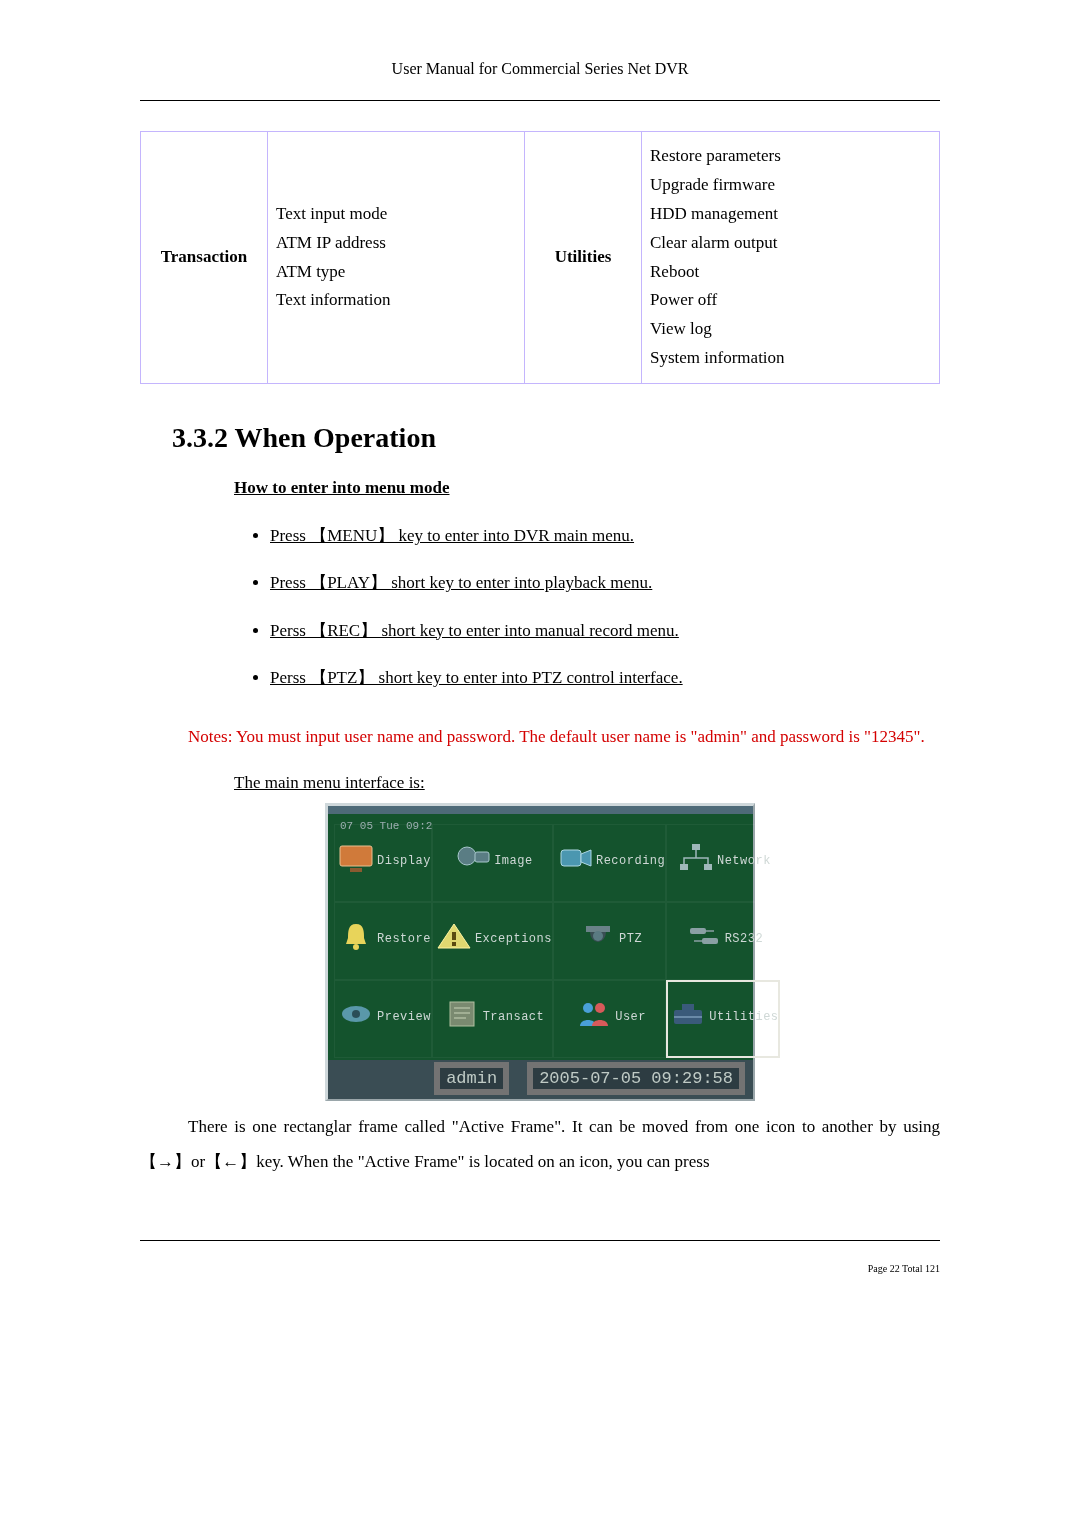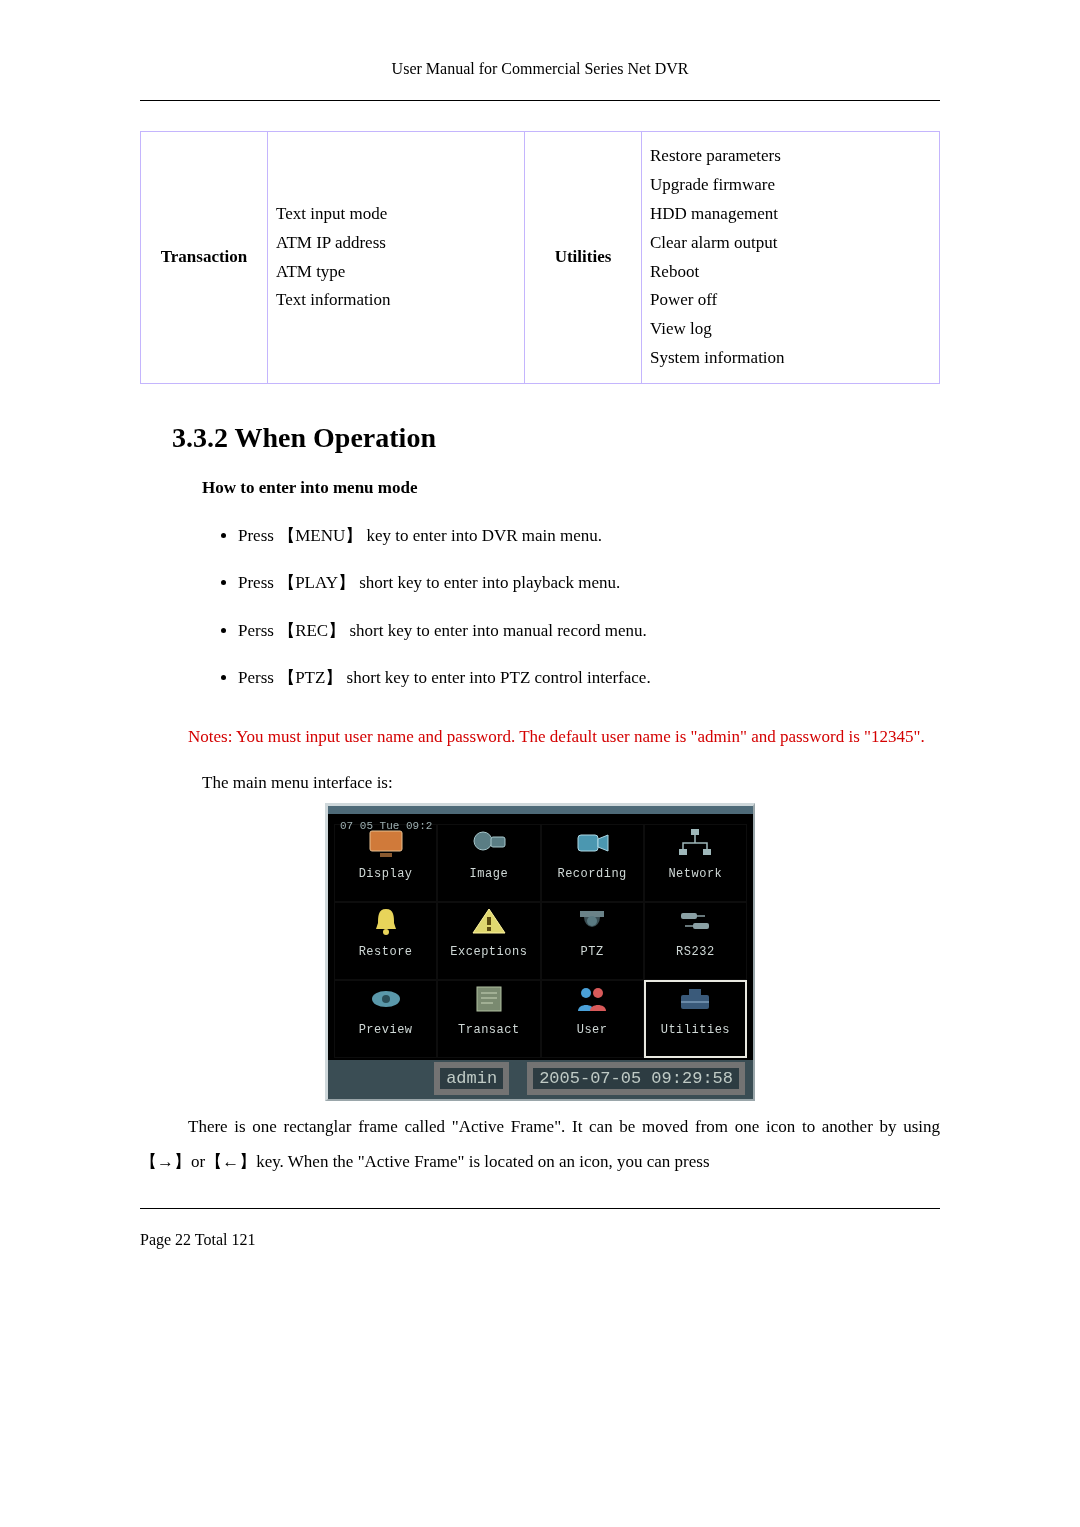--- a/index.html
+++ b/index.html
@@ -44,22 +44,23 @@
     font-weight: bold;
     text-align: center;
     width: 100px;
   }
   h2.section {
     font-size: 28px;
     font-weight: bold;
     margin: 28px 0 24px 32px;
   }
   .indent-block {
-    margin-left: 62px;
+    margin-left: 94px;
     margin-right: 0;
+    text-decoration: underline;
   }
   .sub-head {
     font-weight: bold;
     margin: 10px 0 14px 0;
   }
   ul.bullets {
     list-style: disc;
     padding-left: 36px;
     margin: 0 0 18px 0;
   }
@@ -78,43 +79,43 @@
     text-align: justify;
     margin: 4px 0;
   }
   .screenshot-wrap {
     text-align: center;
     margin: 10px 0 8px 0;
   }
   .dvr-shot {
     display: inline-block;
     width: 430px;
-    background: #000000;
+    background: #14532d;
     border: 2px solid #9aa6aa;
     border-left: 3px solid #cfd8db;
     border-top: 3px solid #cfd8db;
     box-sizing: border-box;
     position: relative;
   }
   .dvr-topbar {
     height: 8px;
     background: #4e6a78;
   }
   .dvr-grid {
     display: grid;
     grid-template-columns: repeat(4, 1fr);
     grid-auto-rows: 78px;
     gap: 0;
     padding: 10px 6px 2px 6px;
   }
   .dvr-cell {
     display: flex;
-    flex-direction: column;
+    flex-direction: row;
     align-items: center;
-    justify-content: flex-start;
+    justify-content: center;
     border: 1px solid rgba(255,255,255,0.05);
     padding-bottom: 4px;
     position: relative;
   }
   .dvr-cell.active {
     outline: 2px solid #e8e8e0;
     outline-offset: -2px;
   }
   .dvr-icon {
     width: 42px;
@@ -147,25 +148,25 @@
     border: 6px solid #737373;
   }
   .dvr-tl-date {
     position:absolute;
     top:14px; left:12px;
     color:#9caeb0;
     font-family:"Courier New",monospace;
     font-size:11px;
   }
   .footer-area {
-    margin-top: 28px;
+    margin-top: 60px;
     border-top: 1.5px solid #000;
     padding-top: 22px;
-    text-align: left;
-    font-size: 16px;
+    text-align: right;
+    font-size: 10px;
   }
 </style>
 </head>
 <body>
 
 <div class="page">
 
   <div class="running-head">User Manual for Commercial Series Net DVR</div>
 
   <table class="menu-table">

